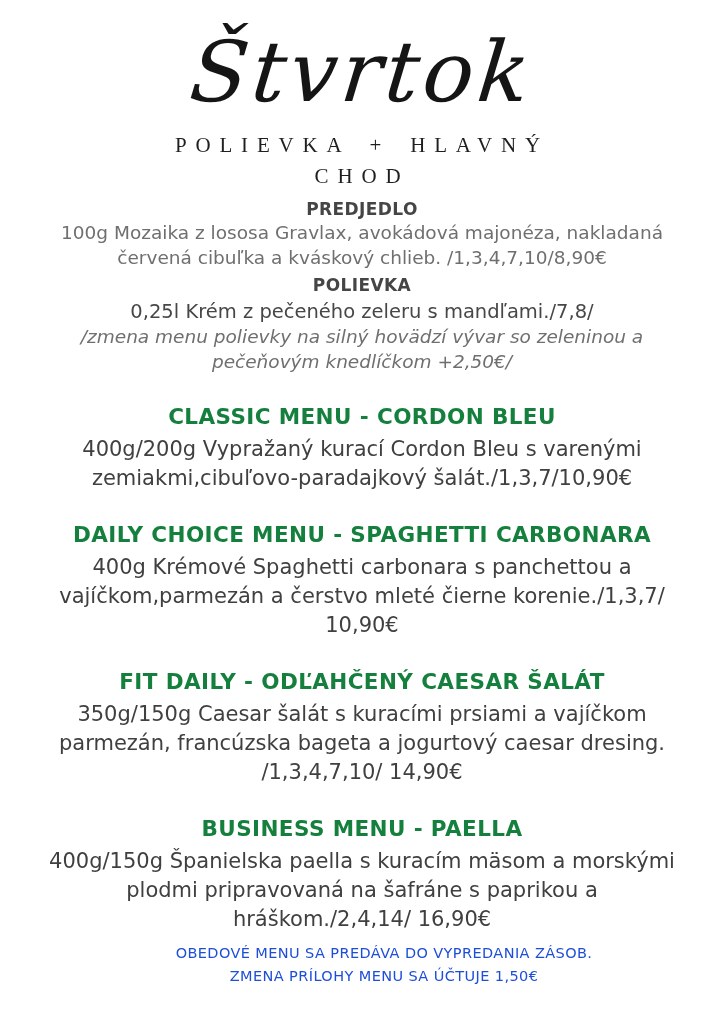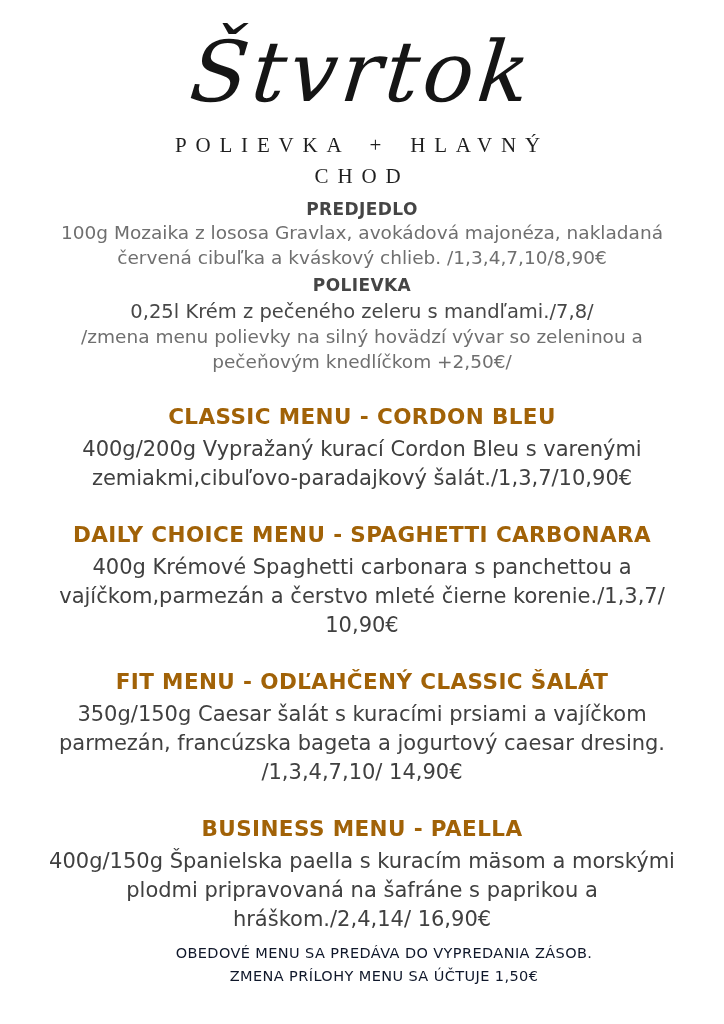--- a/index.html
+++ b/index.html
@@ -59,41 +59,42 @@
     font-weight: 400;
     color: #474747;
     margin-top: 5px;
   }
   .soup-note {
     font-size: 18.5px;
     line-height: 1.35;
     color: #6f6f6f;
     max-width: 620px;
     margin: 2px auto 0 auto;
+    font-style: italic;
   }
   .main-section { margin-top: 29px; }
   .sec-heading-lg {
     font-size: 21.5px;
     font-weight: 700;
-    color: #a16207;
+    color: #15803d;
     letter-spacing: 0.4px;
   }
   .sec-body-lg {
     font-size: 21px;
     line-height: 1.38;
     color: #404040;
     max-width: 648px;
     margin: 6px auto 0 auto;
   }
   .footer {
     margin-top: 8px;
     font-size: 14.5px;
     line-height: 1.6;
     letter-spacing: 0.4px;
-    color: #0f172a;
+    color: #1d4ed8;
     padding-left: 44px;
   }
 </style>
 </head>
 <body>
 
 <div class="page">
 
   <div class="title-script">Štvrtok</div>
 
@@ -114,21 +115,21 @@
     <div class="sec-heading-lg">CLASSIC MENU - CORDON BLEU</div>
     <div class="sec-body-lg">400g/200g Vypražaný kurací Cordon Bleu s varenými zemiakmi,cibuľovo-paradajkový šalát./1,3,7/10,90€</div>
   </div>
 
   <div class="main-section">
     <div class="sec-heading-lg">DAILY CHOICE MENU - SPAGHETTI CARBONARA</div>
     <div class="sec-body-lg">400g Krémové Spaghetti carbonara s panchettou a vajíčkom,parmezán a čerstvo mleté čierne korenie./1,3,7/ 10,90€</div>
   </div>
 
   <div class="main-section">
-    <div class="sec-heading-lg">FIT MENU - ODĽAHČENÝ CLASSIC ŠALÁT</div>
+    <div class="sec-heading-lg">FIT DAILY - ODĽAHČENÝ CAESAR ŠALÁT</div>
     <div class="sec-body-lg">350g/150g Caesar šalát s kuracími prsiami a vajíčkom parmezán, francúzska bageta a jogurtový caesar dresing. /1,3,4,7,10/ 14,90€</div>
   </div>
 
   <div class="main-section">
     <div class="sec-heading-lg">BUSINESS MENU - PAELLA</div>
     <div class="sec-body-lg">400g/150g Španielska paella s kuracím mäsom a morskými plodmi pripravovaná na šafráne s paprikou a hráškom./2,4,14/ 16,90€</div>
   </div>
 
   <div class="footer">
     <div>OBEDOVÉ MENU SA PREDÁVA DO VYPREDANIA ZÁSOB.</div>

